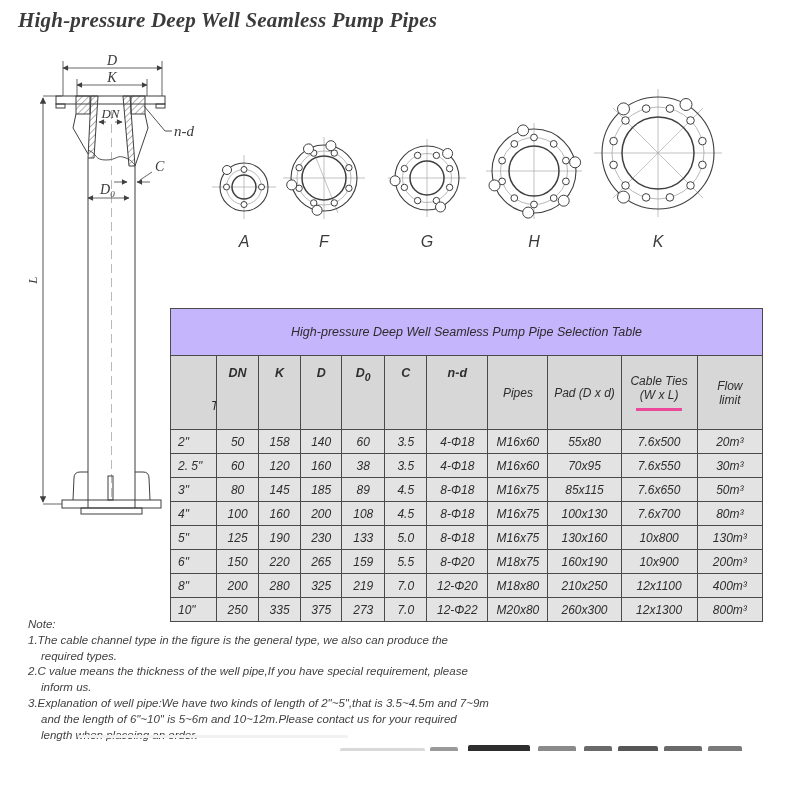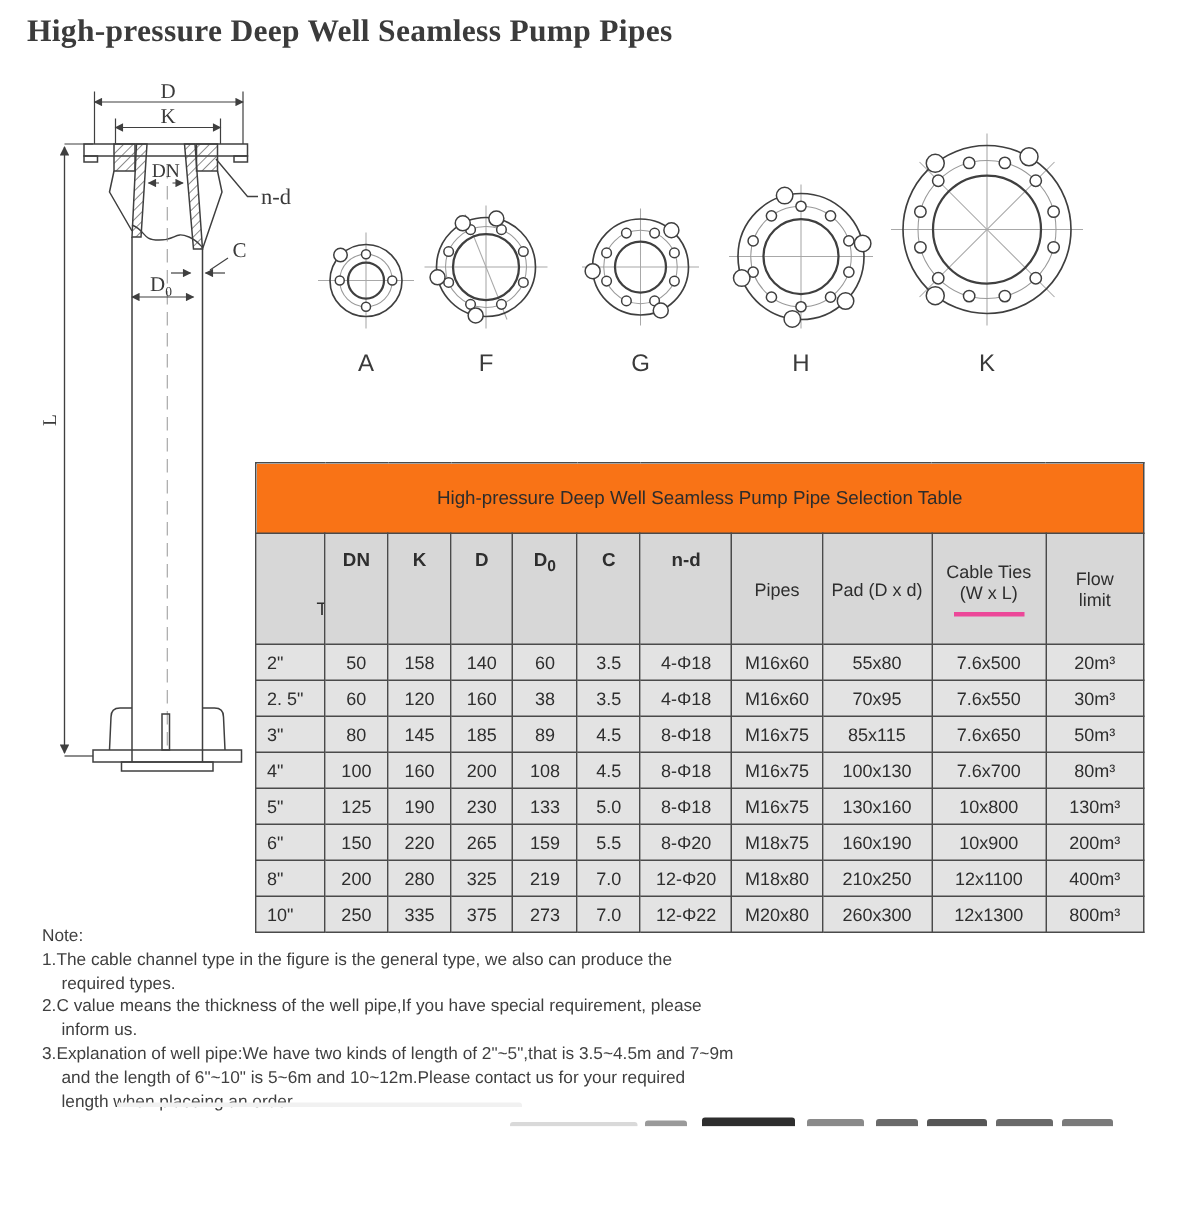--- a/index.html
+++ b/index.html
@@ -1,31 +1,31 @@
 <!DOCTYPE html>
 <html><head>
 <meta charset="utf-8">
 <style>
   html,body{margin:0;padding:0;background:#ffffff;}
   .page{position:relative;width:790px;height:751px;background:#ffffff;overflow:hidden;
-        font-family:"Liberation Sans",sans-serif;}
+        font-family:"Liberation Sans",sans-serif;font-style:italic;}
   .page-title{position:absolute;left:18px;top:8px;margin:0;
         font-family:"Liberation Serif",serif;font-weight:bold;font-size:21px;
         color:#3b3b3b;letter-spacing:0.2px;}
   
   .pipe-svg{position:absolute;left:18px;top:52px;}
   .flange-svg{position:absolute;left:198px;top:85px;}
   svg text{font-family:"Liberation Serif",serif;fill:#3a3a3a;}
   .flange-label{font-family:"Liberation Sans",sans-serif;font-size:16px;fill:#3a3a3a;}
   
   .table-wrap{position:absolute;left:170px;top:308px;}
   table.sel{border-collapse:collapse;table-layout:fixed;width:593px;
         font-size:12px;color:#2e2e2e;}
   table.sel th,table.sel td{border:1px solid #4a4a4a;overflow:hidden;}
-  .title-band{height:44px;background:#f97316;font-weight:normal;font-size:12.5px;
+  .title-band{height:44px;background:#c4b5fd;font-weight:normal;font-size:12.5px;
         color:#2c2c2c;text-align:center;}
   .hdr th{height:56px;background:#d7d7d7;font-weight:normal;text-align:center;
         vertical-align:middle;font-size:12px;}
   .hdr th.bold-top{font-weight:bold;vertical-align:top;padding-top:10px;font-size:12.5px;}
   .hdr th.type-cell{vertical-align:bottom;padding-bottom:16px;padding-left:40px;}
   .u-line{display:inline-block;border-bottom:3px solid #ec4899;padding:0 4px 6px 4px;}
   table.sel tbody td{height:21px;background:#e3e3e3;text-align:center;}
   table.sel tbody td.col-type{text-align:left;padding-left:7px;}
   
   .notes{position:absolute;left:28px;top:617px;width:462px;font-size:11.5px;

